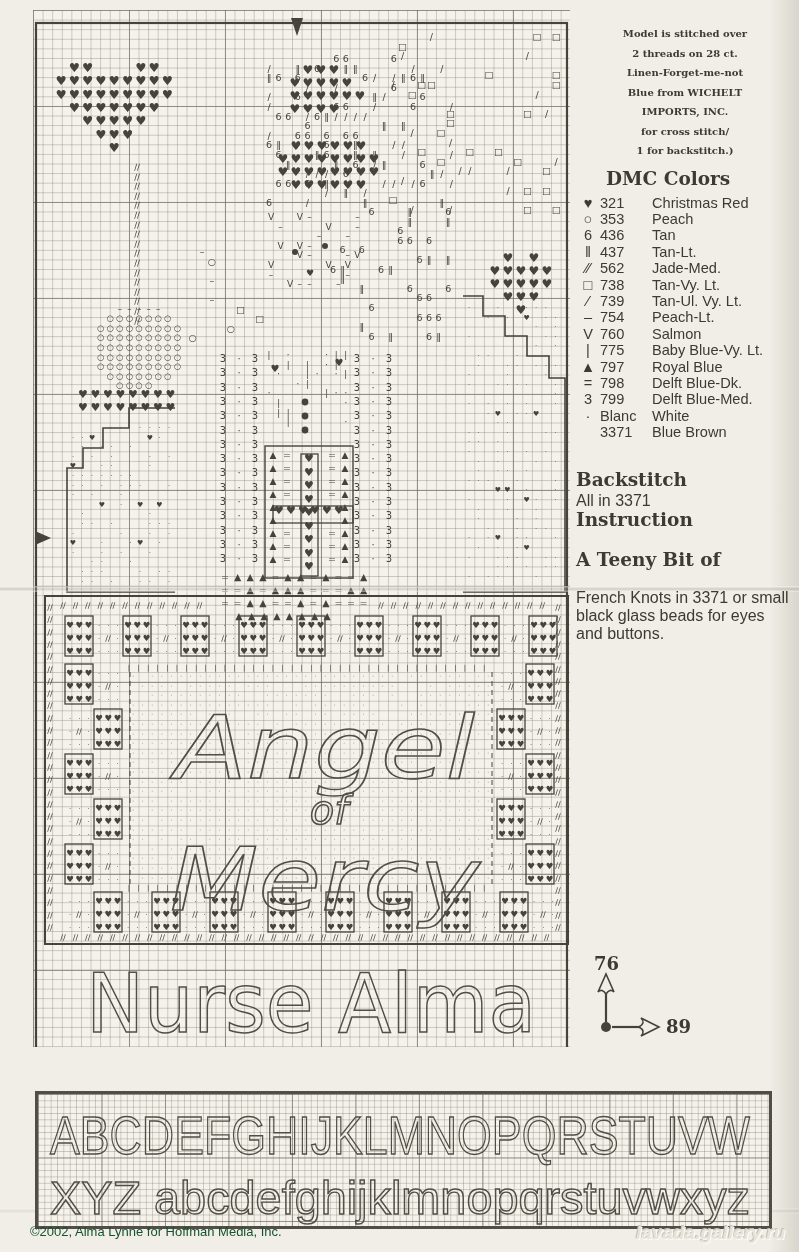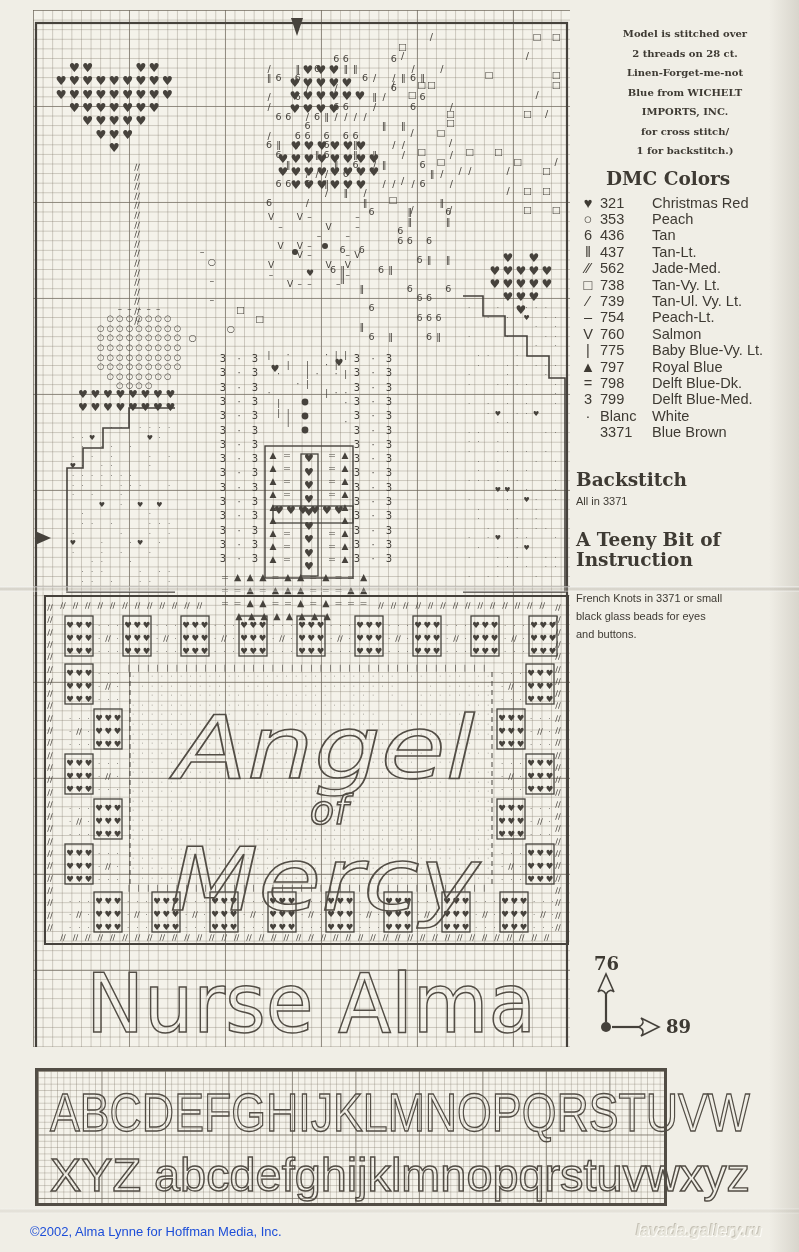--- a/index.html
+++ b/index.html
@@ -16,48 +16,48 @@
       linear-gradient(to bottom, rgba(125,117,102,.35) 1px, transparent 1px),
       linear-gradient(to right, rgba(84,78,67,.55) 1px, transparent 1px),
       linear-gradient(to bottom, rgba(84,78,67,.55) 1px, transparent 1px);
     background-size:9.6px 9.6px,9.6px 9.6px,96px 96px,96px 96px;}
   #chart-svg{position:absolute;left:0;top:0;}
   #chart-svg text{text-anchor:middle;font-family:"DejaVu Sans",sans-serif;}
   .bs{fill:none;stroke:#524d45;stroke-width:1.5px;}
   .script{font-family:"DejaVu Serif",serif;font-style:italic;}
   .bigname{font-family:"Liberation Sans",sans-serif;}
   
-  #alphabet{position:absolute;left:35px;top:1068px;width:632px;height:138px;background:#f4f2ea;
+  #alphabet{position:absolute;left:35px;top:1091px;width:737px;height:138px;background:#f4f2ea;
     border:3px solid #524d45;box-sizing:border-box;
     background-image:
       linear-gradient(to right, rgba(125,117,102,.35) 1px, transparent 1px),
       linear-gradient(to bottom, rgba(125,117,102,.35) 1px, transparent 1px),
       linear-gradient(to right, rgba(84,78,67,.5) 1px, transparent 1px),
       linear-gradient(to bottom, rgba(84,78,67,.5) 1px, transparent 1px);
     background-size:6.35px 6.35px,6.35px 6.35px,63.5px 63.5px,63.5px 63.5px;}
   #alphabet svg{position:absolute;left:0;top:0;}
   #alphabet text{text-anchor:middle;font-family:"Liberation Sans",sans-serif;fill:none;stroke:#524d45;stroke-width:1.4px;}
   
   #info{position:absolute;left:576px;top:24px;width:218px;}
   .intro{font-family:"DejaVu Serif",serif;font-weight:bold;font-size:10px;line-height:19.5px;
          text-align:center;color:#3e3a33;}
   .h-serif{font-family:"DejaVu Serif",serif;font-weight:bold;font-size:18.5px;color:#3e3a33;}
   #dmc-title{margin:7px 0 6px 30px;}
   .lrow{display:flex;align-items:baseline;font-size:14.6px;line-height:16.4px;color:#3e3a33;}
   .lsym{width:24px;text-align:center;flex:none;}
   .lcode{width:52px;flex:none;}
   .lname{flex:1;}
   #backstitch-title{margin:28px 0 2px 0;}
-  .body-sans{font-size:11px;line-height:18px;color:#3e3a33;}
+  .body-sans{font-size:16px;line-height:18px;color:#3e3a33;}
   #teeny-title{margin:20px 0 0 0;line-height:20px;}
   
   #dims{position:absolute;left:584px;top:952px;}
   #dims text{font-family:"DejaVu Serif",serif;font-weight:bold;font-size:18px;fill:#3e3a33;}
-  #copyright{position:absolute;left:30px;top:1224px;font-size:13px;color:#1d4ed8;}
-  #watermark{position:absolute;left:636px;top:1222px;font-size:16px;font-weight:bold;font-style:italic;
+  #copyright{position:absolute;left:30px;top:1224px;font-size:13px;color:#14532d;}
+  #watermark{position:absolute;left:636px;top:1222px;font-size:19px;font-weight:bold;font-style:italic;
       color:#e6e4da;text-shadow:1px 1px 0 #fbfaf5,-1px -1px 0 #c6c2b6;}
 </style>
 </head>
 <body>
 
 <div id="page">
 
   <div class="shade-right"></div>
 
   <div id="chart">
@@ -2386,22 +2386,22 @@
       <div class="lrow">
           <span class="lsym"></span>
           <span class="lcode">3371</span>
           <span class="lname">Blue Brown</span>
         </div>
     </div>
 
     <div id="backstitch-title" class="h-serif">Backstitch</div>
     <div class="body-sans">All in 3371</div>
 
+    <div class="h-serif" style="line-height:20px">Instruction</div>
     <div id="teeny-title" class="h-serif">A Teeny Bit of</div>
-    <div class="h-serif" style="line-height:20px">Instruction</div>
     <div class="body-sans" style="margin-top:19px">French Knots in 3371 or small</div>
     <div class="body-sans">black glass beads for eyes</div>
     <div class="body-sans">and buttons.</div>
   </div>
 
   <svg id="dims" width="130" height="92" viewBox="0 0 130 92">
     <text x="10" y="18" text-anchor="start">76</text>
     <path d="M14,40 L22,22 L30,40 Q26,36 22,42 Q18,36 14,40 Z" fill="#f0eee6" stroke="#45413b" stroke-width="1.6"></path>
     <line x1="22" y1="41" x2="22" y2="70" stroke="#45413b" stroke-width="2.2"></line>
     <circle cx="22" cy="75" r="5" fill="#45413b"></circle>

